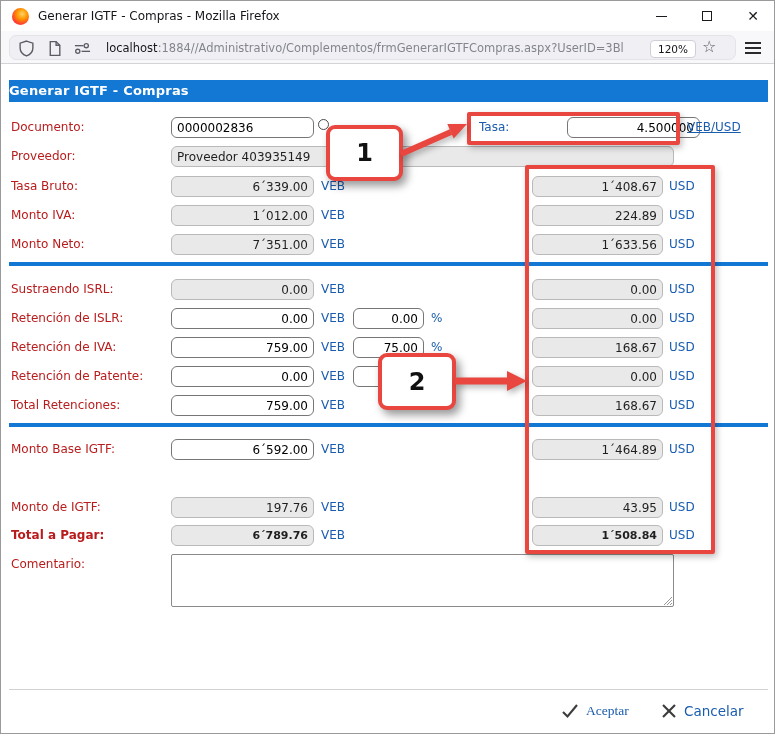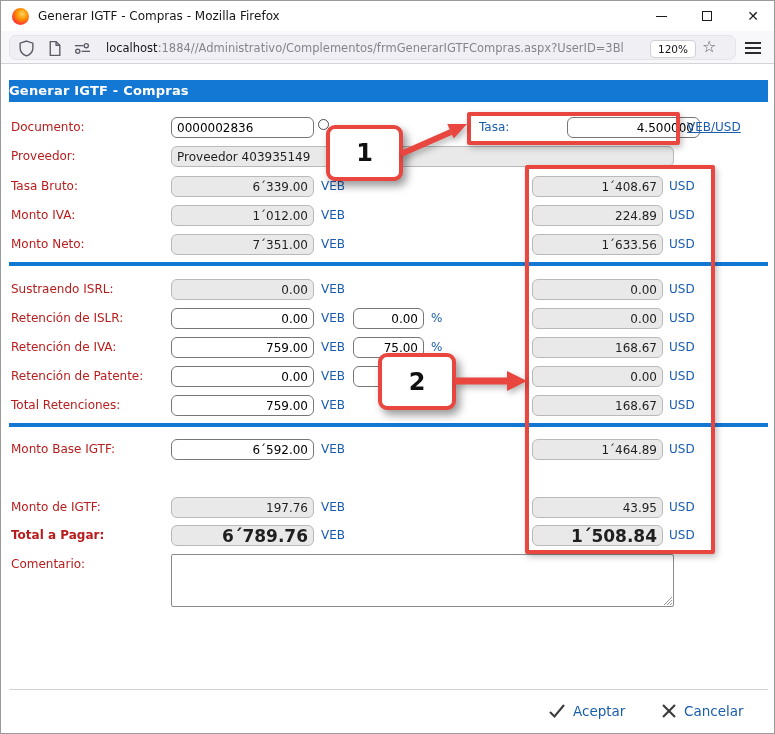--- a/index.html
+++ b/index.html
@@ -35,40 +35,40 @@
   .form-header { position:absolute; left:8px; top:79px; width:759px; height:22px; background:#1377d4;
     color:#ffffff; font-size:13px; font-weight:bold; line-height:22px; letter-spacing:.2px; }
   .blue-divider { position:absolute; left:8px; width:759px; height:4px; background:#1377d4; }
   .row { position:absolute; left:0; width:775px; height:22px; }
   .lbl { position:absolute; left:10px; top:0; font-size:12px; color:#b91c1c; line-height:21px; white-space:nowrap; }
   .lbl.bold { font-weight:bold; }
   .fld { position:absolute; top:0; height:21px; font-family:"DejaVu Sans", sans-serif; font-size:12px; padding:0 5px; border-radius:6px; }
   .fld.num { text-align:right; }
   .fld.edit { background:#ffffff; border:1px solid #767676; color:#000; }
   .fld.dis  { background:#e9e9e9; border:1px solid #b9b9b9; color:#1f1f1f; }
-  .fld.bold { font-weight:bold; font-size:17px; }
+  .fld.bold { font-weight:bold; font-size:11px; }
   .veb-in { left:170px; width:143px; }
   .pct-in { left:352px; width:71px; }
   .usd-in { left:531px; width:131px; }
   .unit { position:absolute; top:0; font-size:12px; color:#1a5cad; line-height:21px; }
   .unit-veb { left:320px; } .unit-pct { left:430px; } .unit-usd { left:668px; }
   .wide { left:170px; width:503px; }
   .magnifier { position:absolute; left:317px; top:2px; width:11px; height:11px; border:1.6px solid #4a4a4a; border-radius:50%; background:#fff; }
   .magnifier::after { content:""; position:absolute; left:9px; top:9px; width:5px; height:1.6px; background:#4a4a4a; transform:rotate(45deg); }
   .select { left:170px; width:143px; height:22px; appearance:none; -webkit-appearance:none; background:#fff;
     border:1px solid #767676; border-radius:3px; font-size:12px; padding:0 4px; position:absolute; font-family:"DejaVu Sans", sans-serif; }
   .select-chevron { position:absolute; left:293px; top:7px; pointer-events:none; }
   .porcentaje { position:absolute; left:320px; top:0; font-size:12px; color:#1a5cad; line-height:22px; }
   .comentario-box { position:absolute; left:170px; top:0; width:503px; height:53px; border:1px solid #8a8a8a;
     border-radius:2px; background:#fff; resize:none; font-family:"DejaVu Sans", sans-serif; font-size:12px; padding:3px 5px; }
   .resize-grip { position:absolute; left:661px; top:41px; pointer-events:none; }
   
   .footer-divider { position:absolute; left:8px; top:688px; width:759px; height:1px; background:#d2d2d2; }
   .foot-btn { position:absolute; top:698px; height:24px; display:flex; align-items:center; gap:7px; cursor:pointer; }
-  .fb-accept { left:547px; } .fb-cancel { left:660px; }
+  .fb-accept { left:560px;font-family:Liberation Serif, serif; } .fb-cancel { left:660px; }
   .foot-btn span.txt { font-size:13.5px; color:#1a5cad; }
   
   .red-rect { position:absolute; border:4px solid #e8463f; border-radius:2px; box-shadow:2px 3px 6px rgba(0,0,0,0.25); }
   .rect-tasa { left:466px; top:111px; width:213px; height:33px; }
   .rect-usd  { left:524px; top:164px; width:190px; height:389px; }
   .tasa-label { position:absolute; left:478px; top:116px; font-size:12px; color:#1a5cad; line-height:21px; }
   .tasa-input { position:absolute; left:535px; top:116px; width:133px;margin-left:31px; }
   .tasa-unit { position:absolute; left:686px; top:116px; font-size:12px; color:#1a5cad; line-height:21px;text-decoration:underline; }
   .step-box { position:absolute; background:#ffffff; border:4px solid #e8463f; border-radius:9px;
     box-shadow:4px 5px 8px rgba(0,0,0,0.4); display:flex; align-items:center; justify-content:center;

